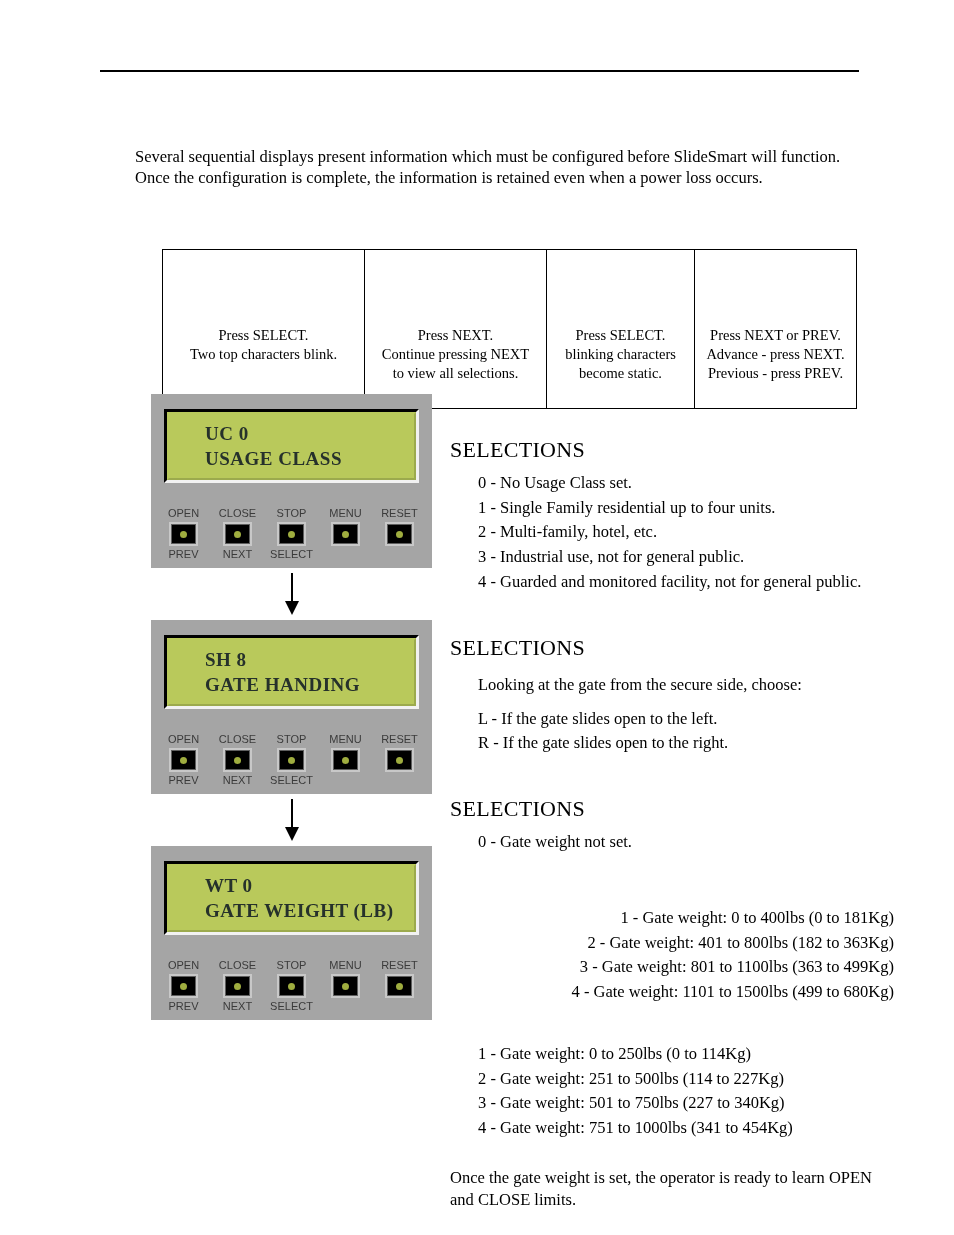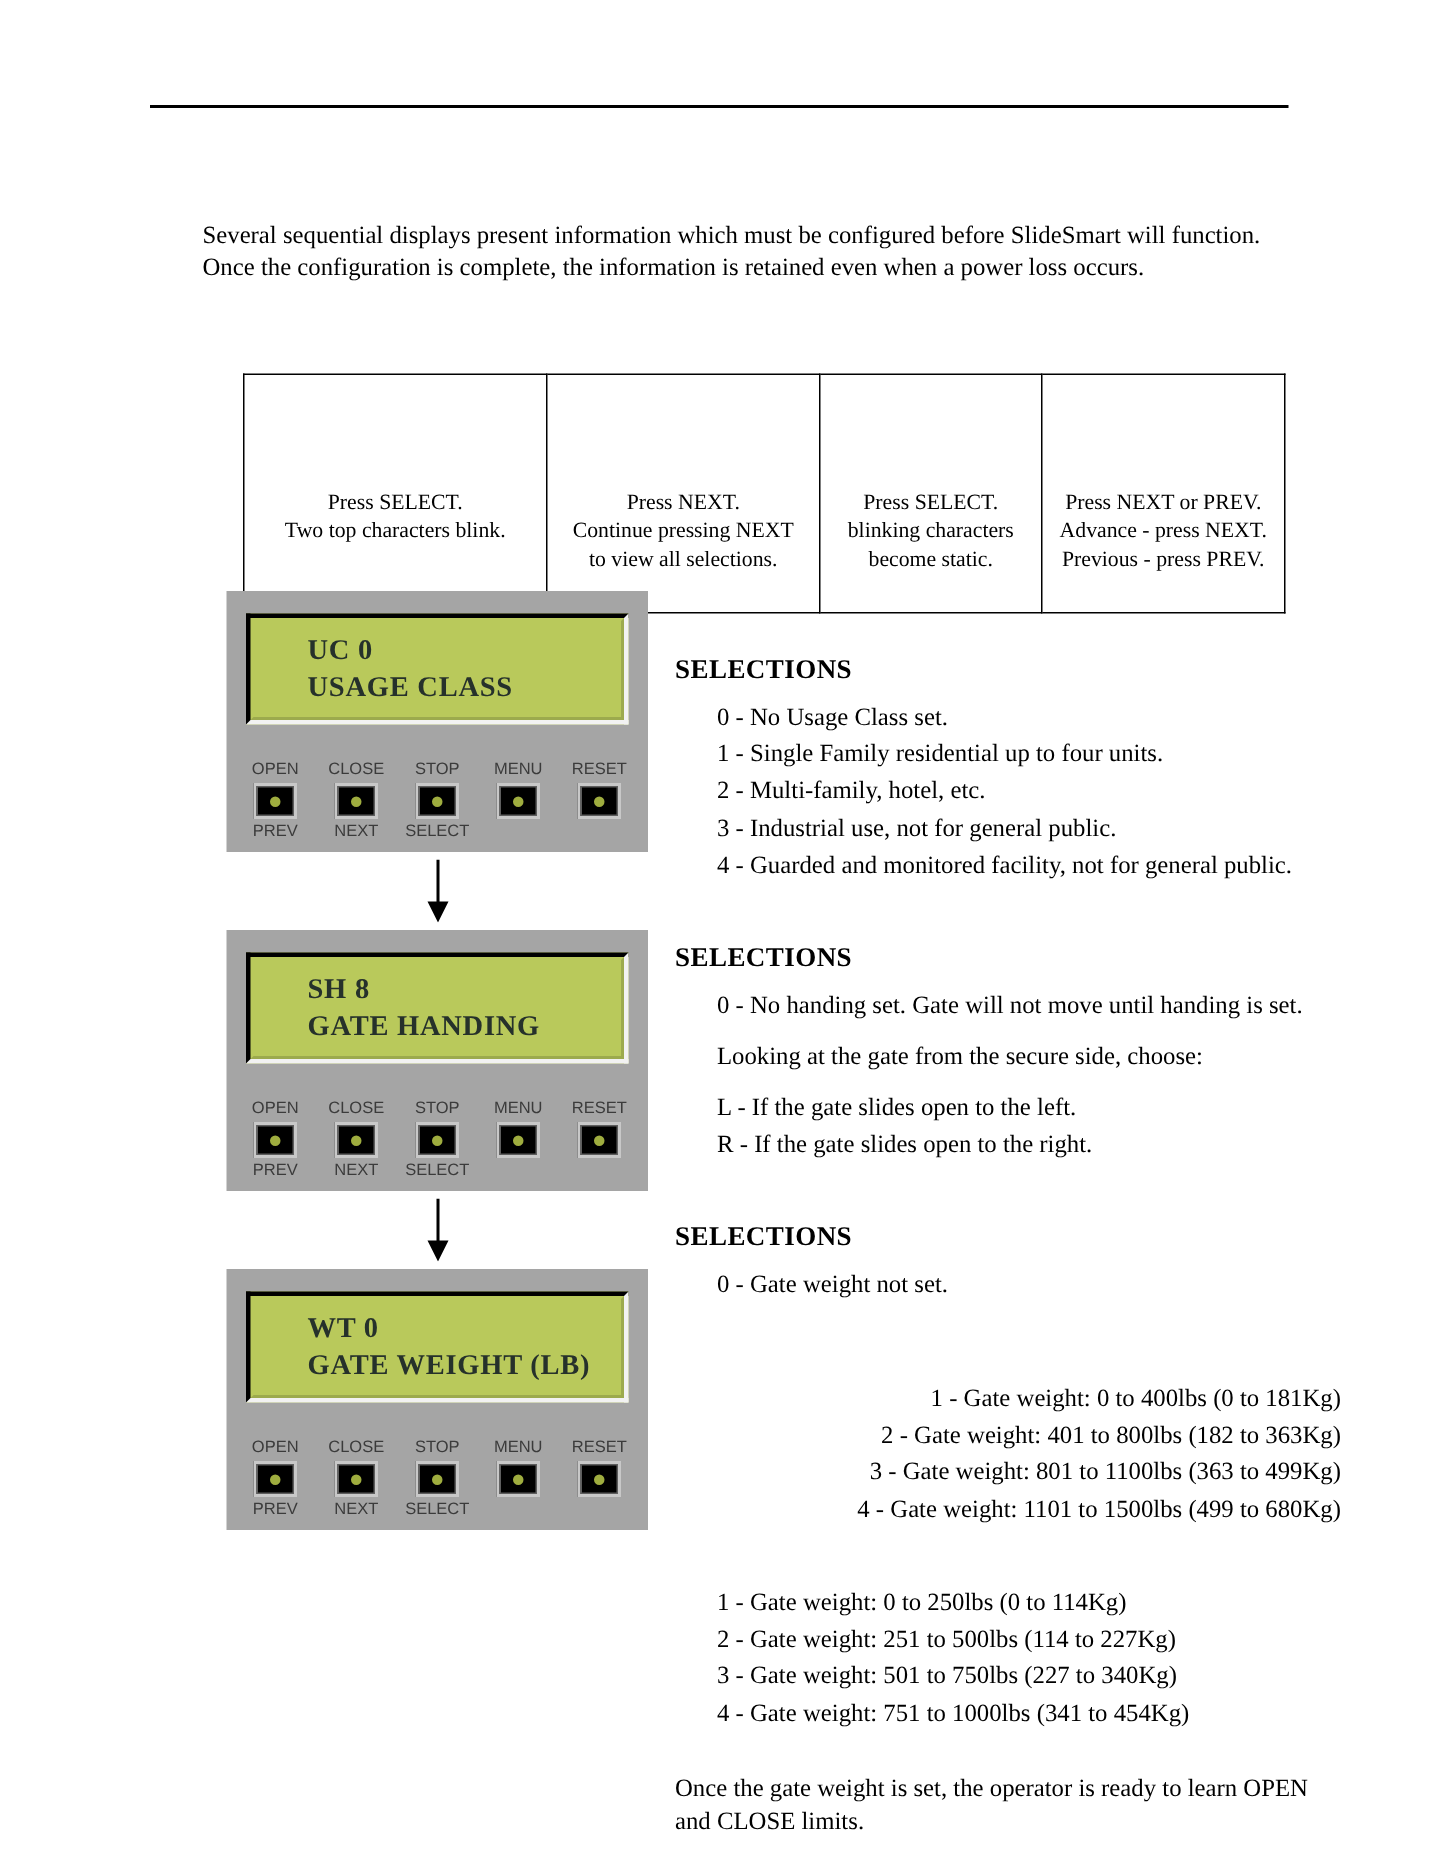--- a/index.html
+++ b/index.html
@@ -144,25 +144,24 @@
   }
   .arrow-down svg{display:block;}
 
   
   .descriptions{
     margin:26px 60px 0 450px;
     font-size:16.5px;
     line-height:1.32;
   }
   .sect-head{
-    font-size:18px;
+    font-size:22px;
     letter-spacing:0.3px;
     text-transform:uppercase;
     margin:0 0 6px 0;
-    font-weight:bold;
   }
   .descriptions .indent{margin-left:28px;}
   .descriptions p{margin:0 0 8px 0;}
   .descriptions .block{margin-bottom:40px;}
   .descriptions .spaced-sm{margin-top:12px;}
   .descriptions .tight-group p{margin:0 0 3px 0;}
 
 </style>
 </head>
 <body>
@@ -355,21 +354,20 @@
       <p class="spaced-sm">1 - Single Family residential up to four units.</p>
       <p>2 - Multi-family, hotel, etc.</p>
       <p>3 - Industrial use, not for general public.</p>
       <p>4 - Guarded and monitored facility, not for general public.</p>
     </div>
   </div>
 
   <div class="block">
     <p class="sect-head">SELECTIONS</p>
     <div class="indent">
-      <p>0 - No handing set. Gate will not move until handing is set.</p>
       <p class="spaced-sm">Looking at the gate from the secure side, choose:</p>
       <div class="tight-group spaced-sm">
         <p>L - If the gate slides open to the left.</p>
         <p>R - If the gate slides open to the right.</p>
       </div>
     </div>
   </div>
 
   <div class="block" style="margin-bottom:0;">
     <p class="sect-head">SELECTIONS</p>

